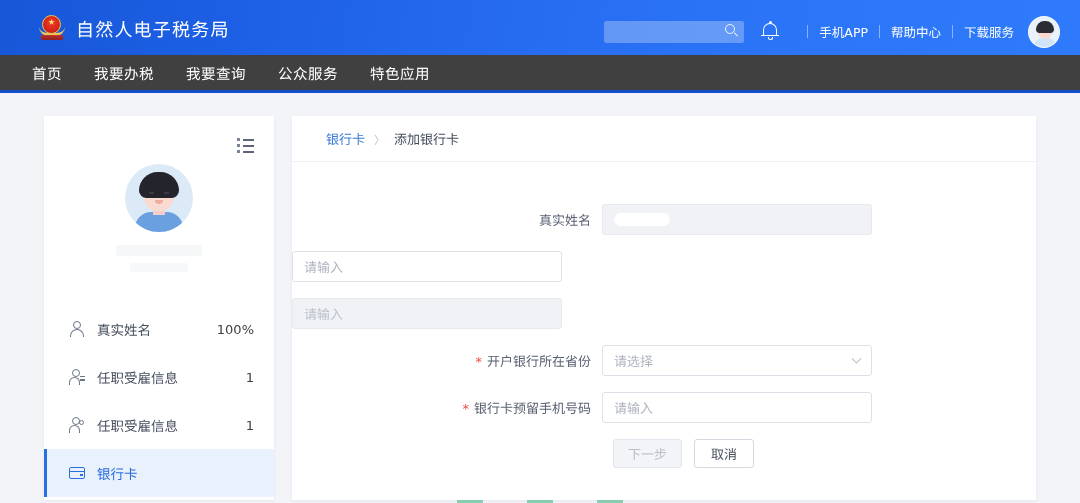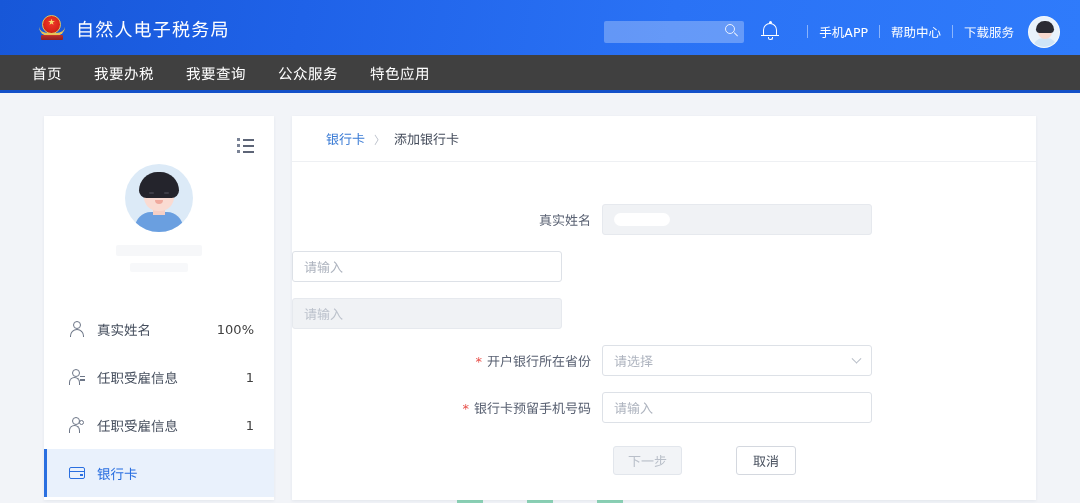--- a/index.html
+++ b/index.html
@@ -218,21 +218,21 @@
   .finput.disabled { background: #f0f2f5; border-color: #e6e9ee; color: #bcc2cc; }
   .finput .redact-val {
     width: 56px; height: 13px; background: #fff; border-radius: 7px;
   }
   .finput.select { cursor: pointer; }
   .chev {
     position: absolute; right: 11px; top: 12px; width: 7px; height: 7px;
     border-right: 1.4px solid #b6bcc6; border-bottom: 1.4px solid #b6bcc6;
     transform: rotate(45deg) translate(-2px,-2px);
   }
-  .btnrow { display: flex; margin-top: 23px; padding-left: 321px; gap: 42px; }
+  .btnrow { display: flex; margin-top: 16px; padding-left: 321px; }
   .btn {
     height: 29px; min-width: 60px; padding: 0 14px; border-radius: 3px;
     font-size: 13px; display: flex; align-items: center; justify-content: center;
     cursor: pointer; white-space: nowrap;
   }
   .btn.primary-disabled {
     background: #f2f4f7; border: 1px solid #e2e6ec; color: #b9bfc9; cursor: default;
   }
   .btn.ghost {
     background: #fff; border: 1px solid #d4d8df; color: #4b5361; margin-left: 12px;

